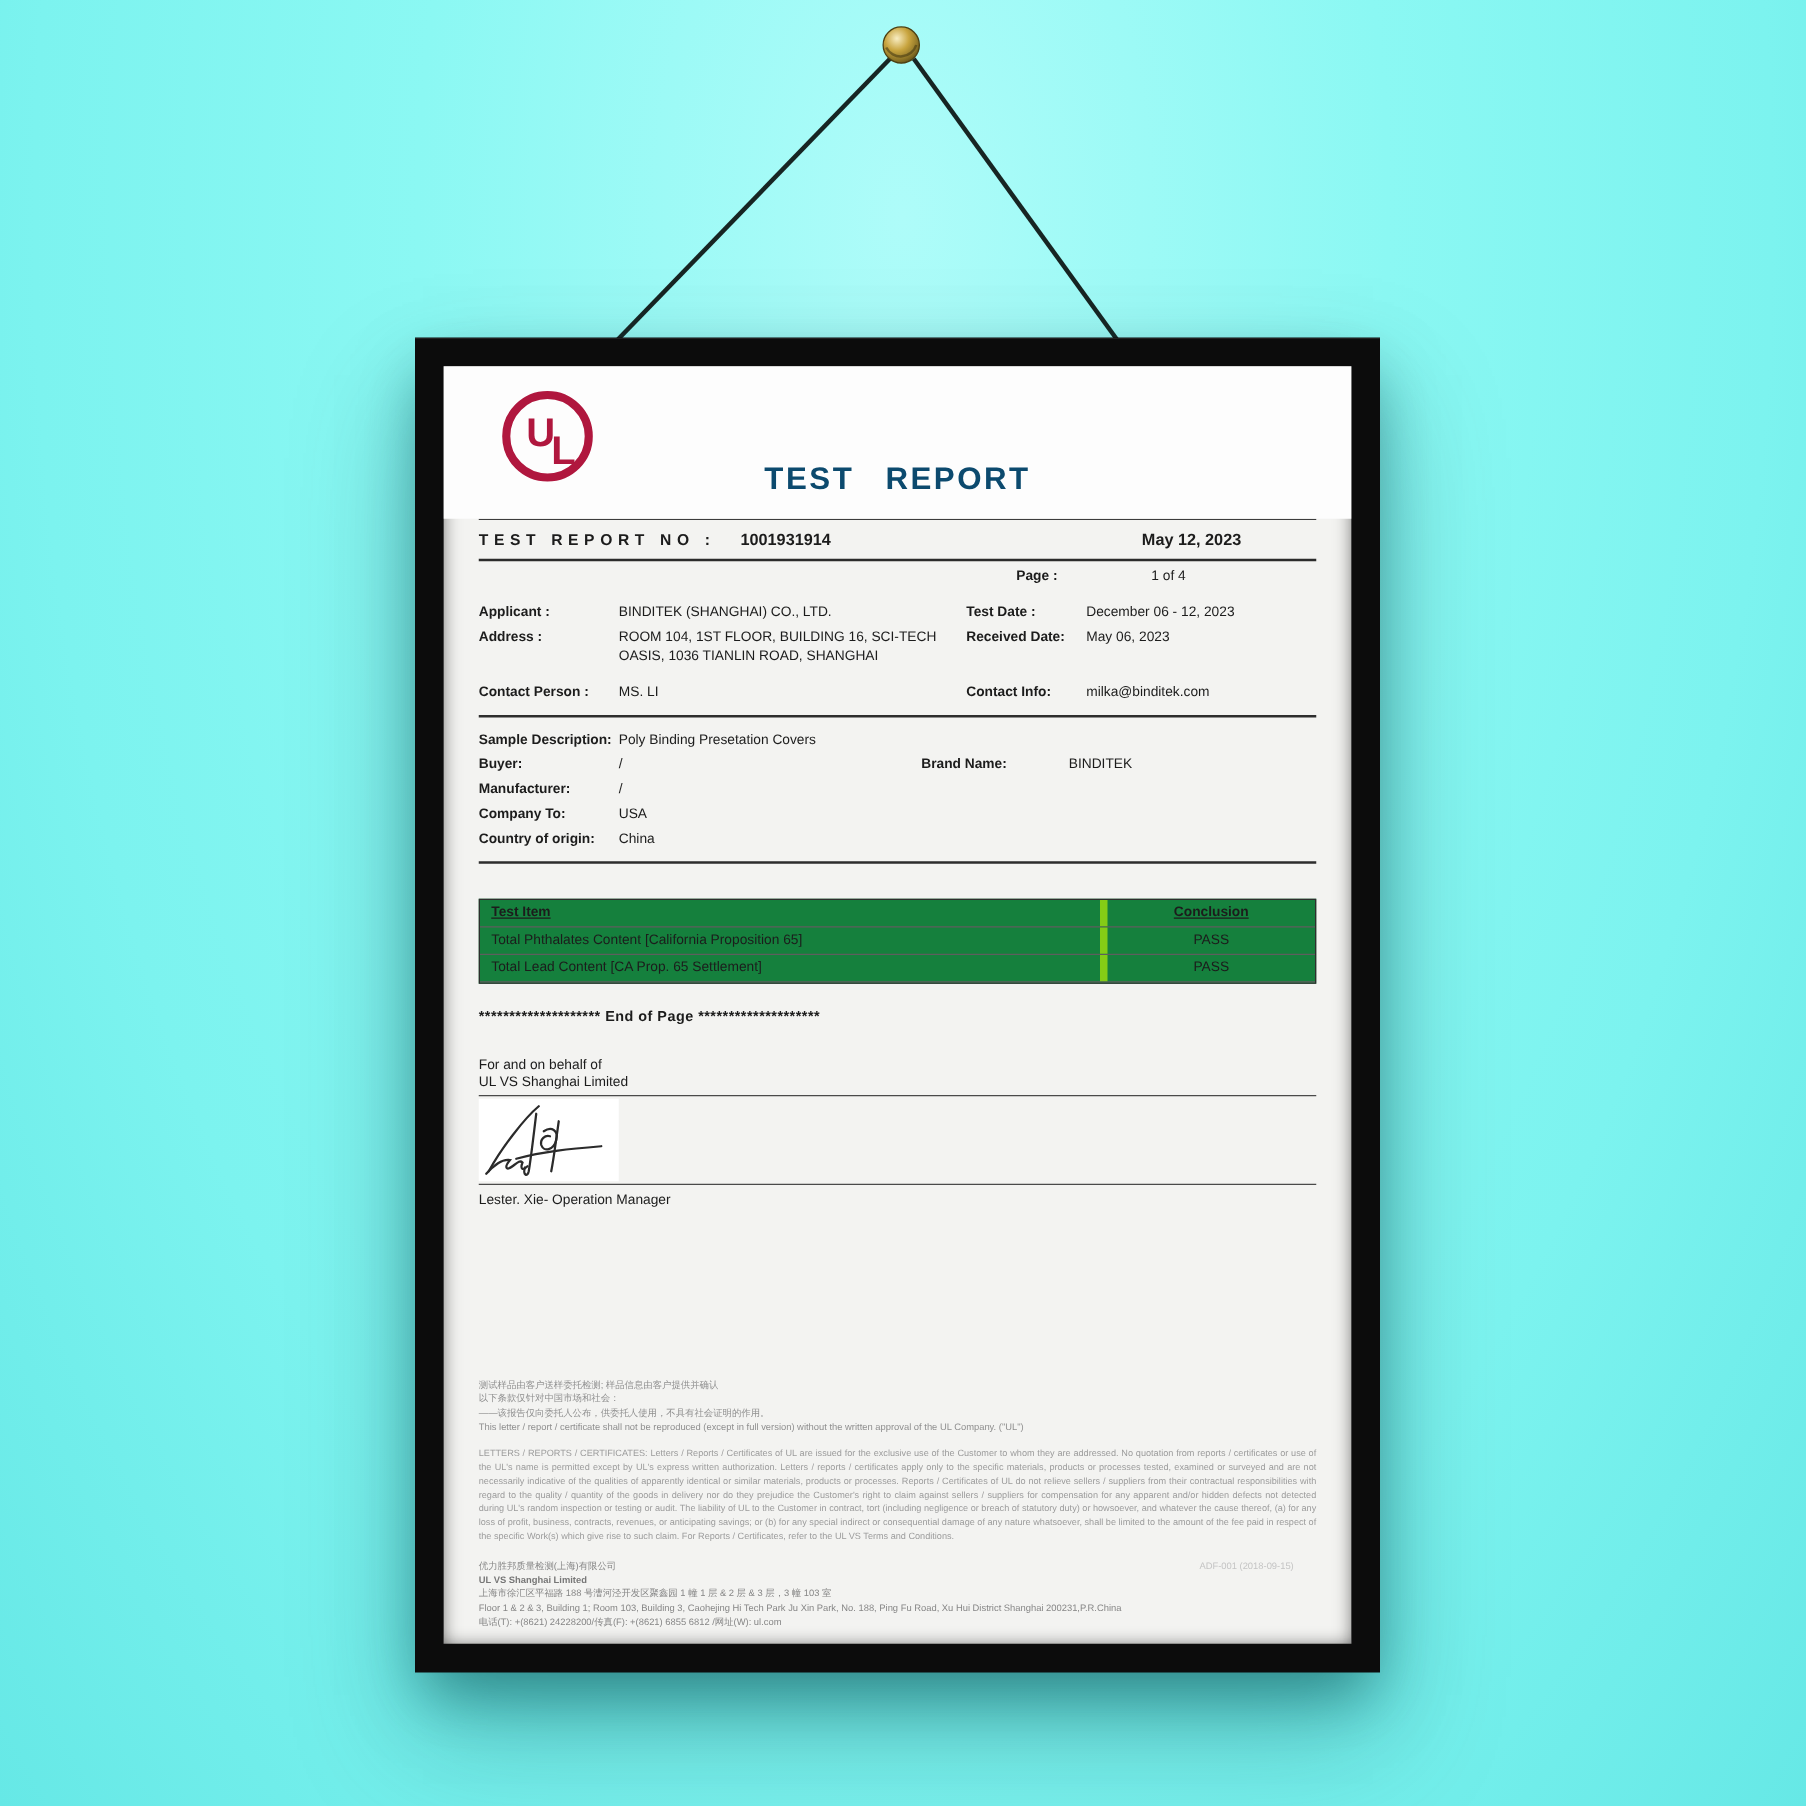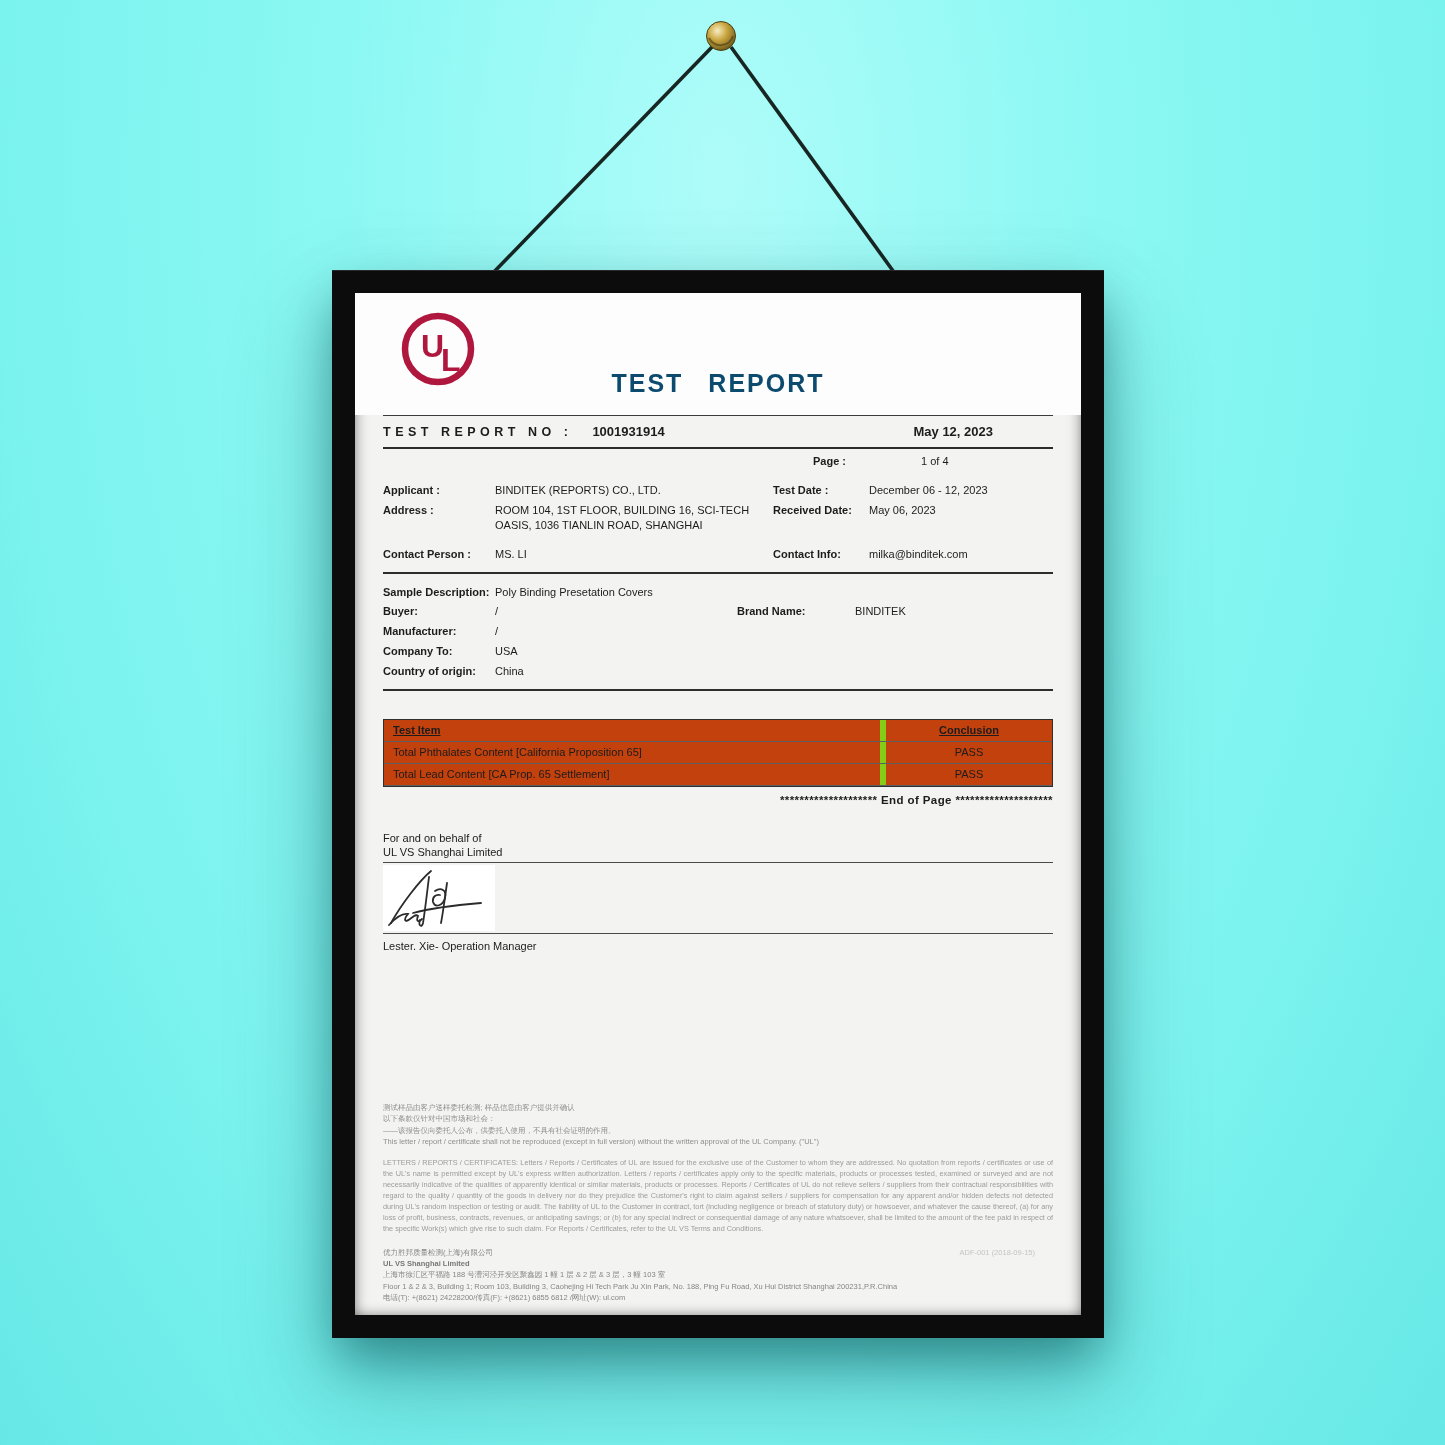--- a/index.html
+++ b/index.html
@@ -43,29 +43,29 @@
   .page-row { display:flex; padding:5px 0 12px; font-size:11px; }
   .page-label { font-weight:bold; margin-left:430px; }
   .page-value { margin-left:75px; }
   .irow { display:flex; padding:2.5px 0; }
   .c1 { width:112px; font-weight:bold; flex:none; }
   .c2 { width:278px; flex:none; padding-right:14px; }
   .c3 { width:96px; font-weight:bold; flex:none; }
   .c4 { flex:1; }
   .gap-top { margin-top:9px; }
   .thick-rule { border-top:2.5px solid #2d2d2d; margin:8px 0; }
-  .results { margin-top:28px; border:1.5px solid #2e2e2e; background:#c2410c; }
+  .results { margin-top:28px; border:1.5px solid #2e2e2e; background:#15803d; }
   .t-head, .t-row { display:flex; border-bottom:1px solid #5e5e5e; }
   .t-item { flex:1; padding:3px 9px; }
   .t-conc { width:172px; flex:none; text-align:center; padding:3px 6px; border-left:6px solid #84cc16; }
   .t-head .t-item, .t-head .t-conc { font-weight:bold; text-decoration:underline; }
   .remark { padding:3px 9px 7px; }
   .remark ol { margin:3px 0 0 44px; }
   .remark li { padding:1.5px 0 1.5px 8px; }
-  .end-line { text-align:right; font-weight:bold; font-size:11.5px; margin-top:6px; letter-spacing:.4px; }
+  .end-line { text-align:left; font-weight:bold; font-size:11.5px; margin-top:20px; letter-spacing:.4px; }
   .signoff { margin-top:24px; }
   .behalf { line-height:1.25; }
   .sig-rule { border-top:1.5px solid #4a4a4a; margin-top:2px; }
   .sig-box { width:112px; height:66px; background:#ffffff; margin:2px 0; }
   .signer { margin-top:5px; }
   .fineprint { position:absolute; left:28px; right:28px; bottom:12px; font-size:7.5px; color:#8f8f8f; line-height:1.5; }
   .legal { margin-top:11px; text-align:justify; color:#9c9c9c; font-size:7.3px; }
   .addr { margin-top:12px; position:relative; color:#868686; }
   .addr .bold { font-weight:bold; color:#777; }
   .form-code { position:absolute; right:18px; top:0; color:#c4c4c4; }
@@ -106,21 +106,21 @@
       <span class="rno-date">May 12, 2023</span>
     </div>
 
     <div class="page-row">
       <span class="page-label">Page :</span>
       <span class="page-value">1 of 4</span>
     </div>
 
     <div class="irow">
       <span class="c1">Applicant :</span>
-      <span class="c2">BINDITEK (REPORTS) CO., LTD.</span>
+      <span class="c2">BINDITEK (SHANGHAI) CO., LTD.</span>
       <span class="c3">Test Date :</span>
       <span class="c4">December 06 - 12, 2023</span>
     </div>
     <div class="irow">
       <span class="c1">Address :</span>
       <span class="c2">ROOM 104, 1ST FLOOR, BUILDING 16, SCI-TECH OASIS, 1036 TIANLIN ROAD, SHANGHAI</span>
       <span class="c3">Received Date:</span>
       <span class="c4">May 06, 2023</span>
     </div>
     <div class="irow gap-top">

